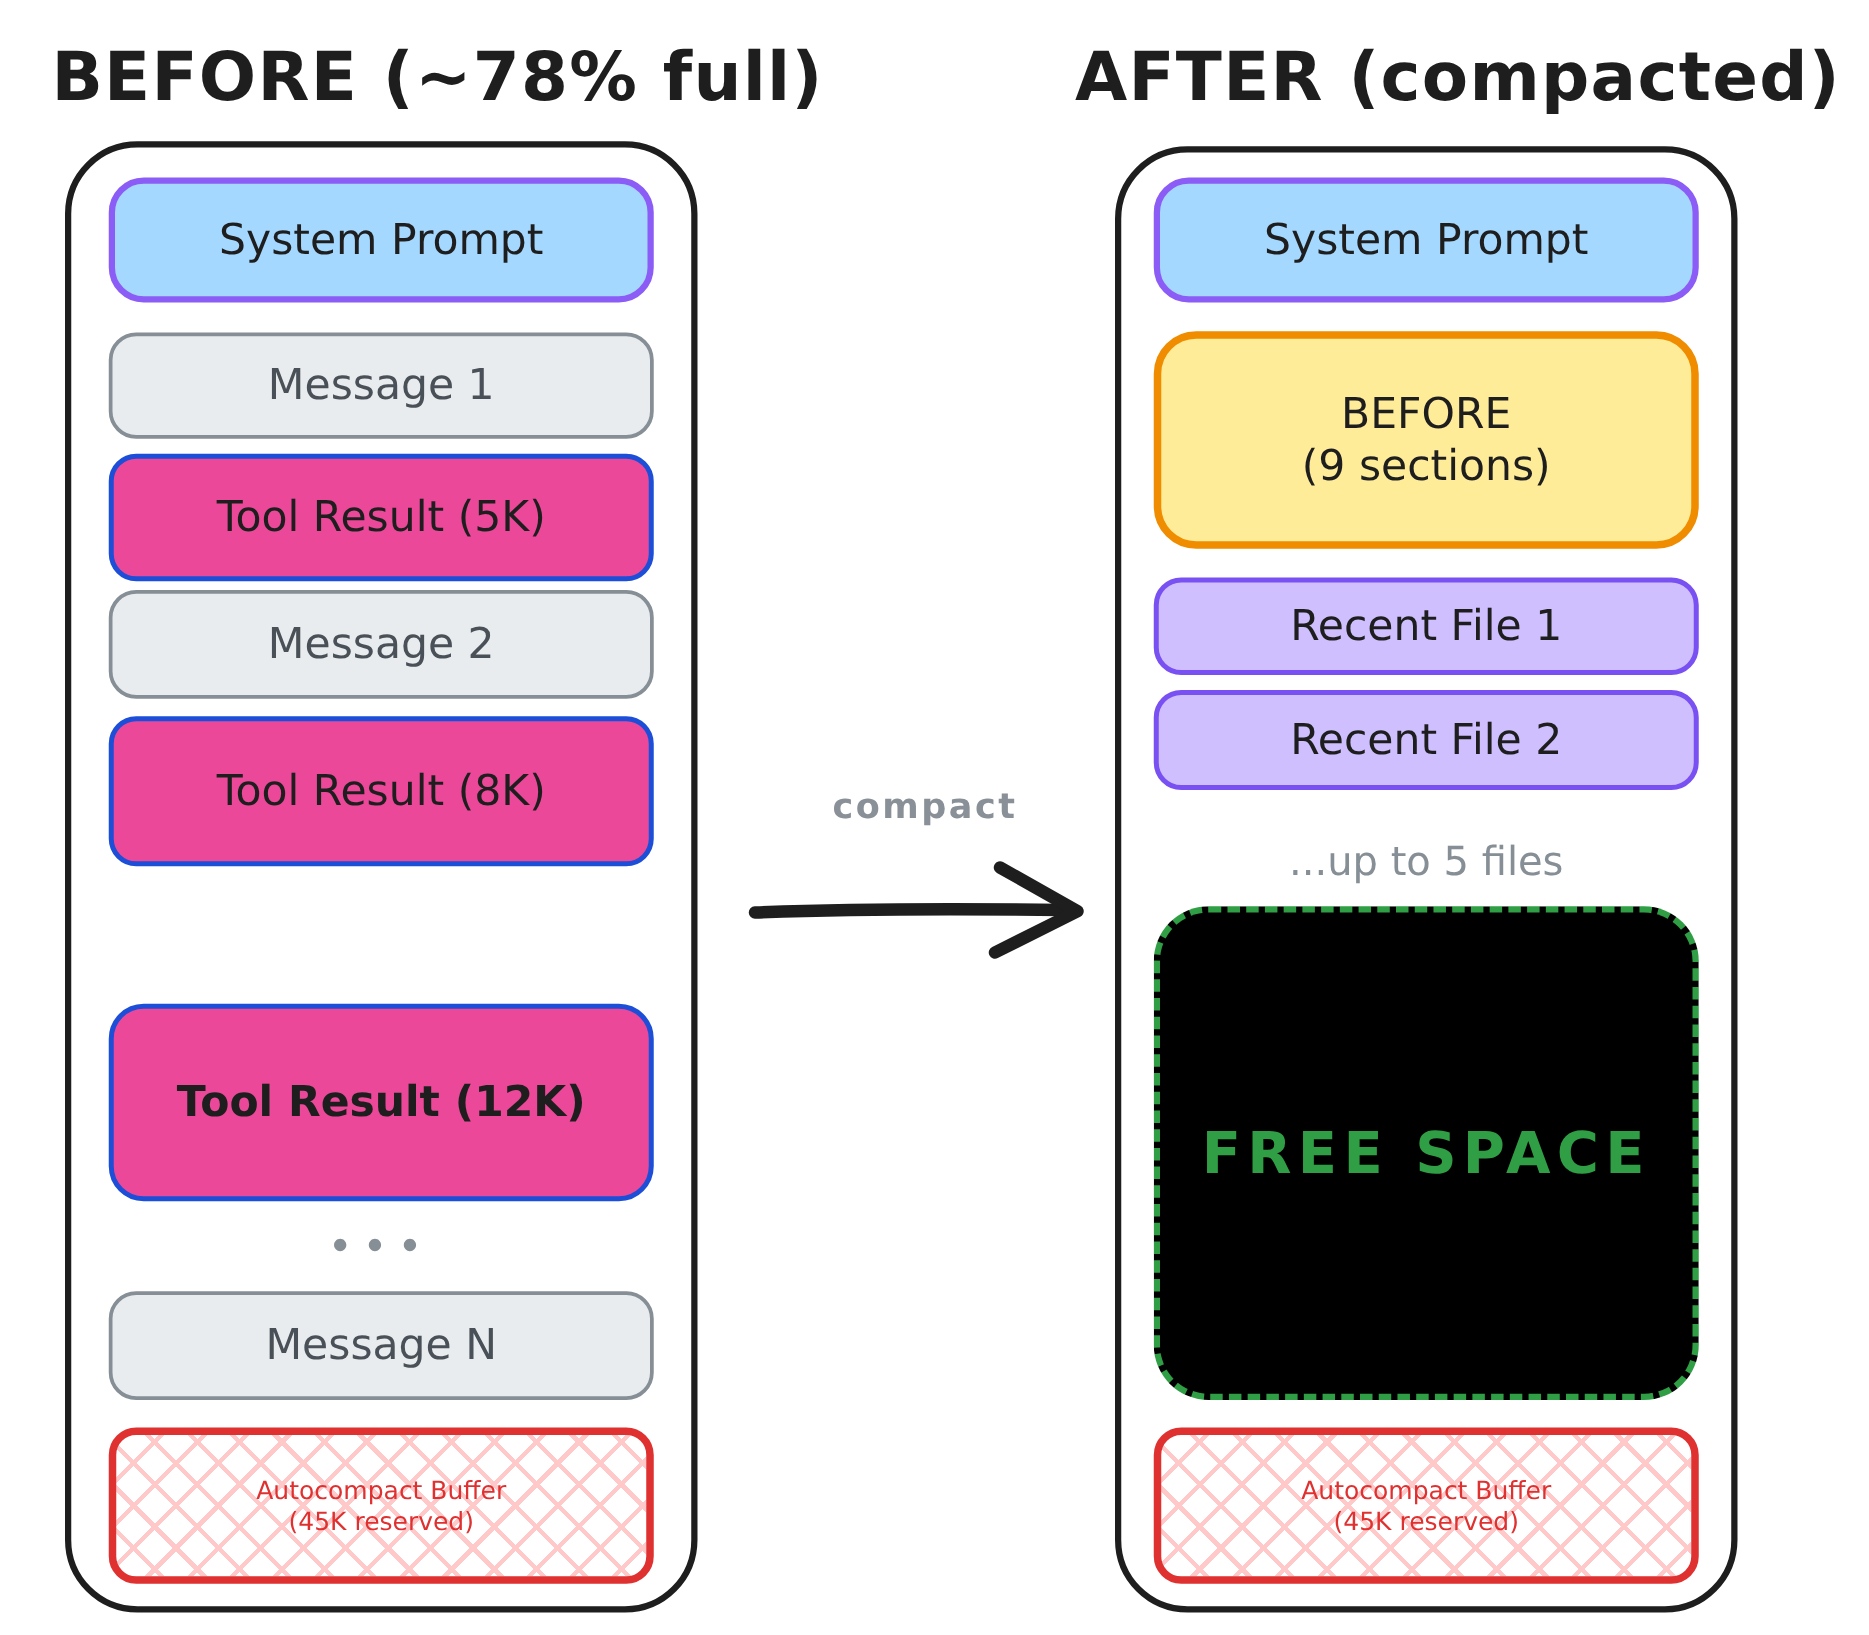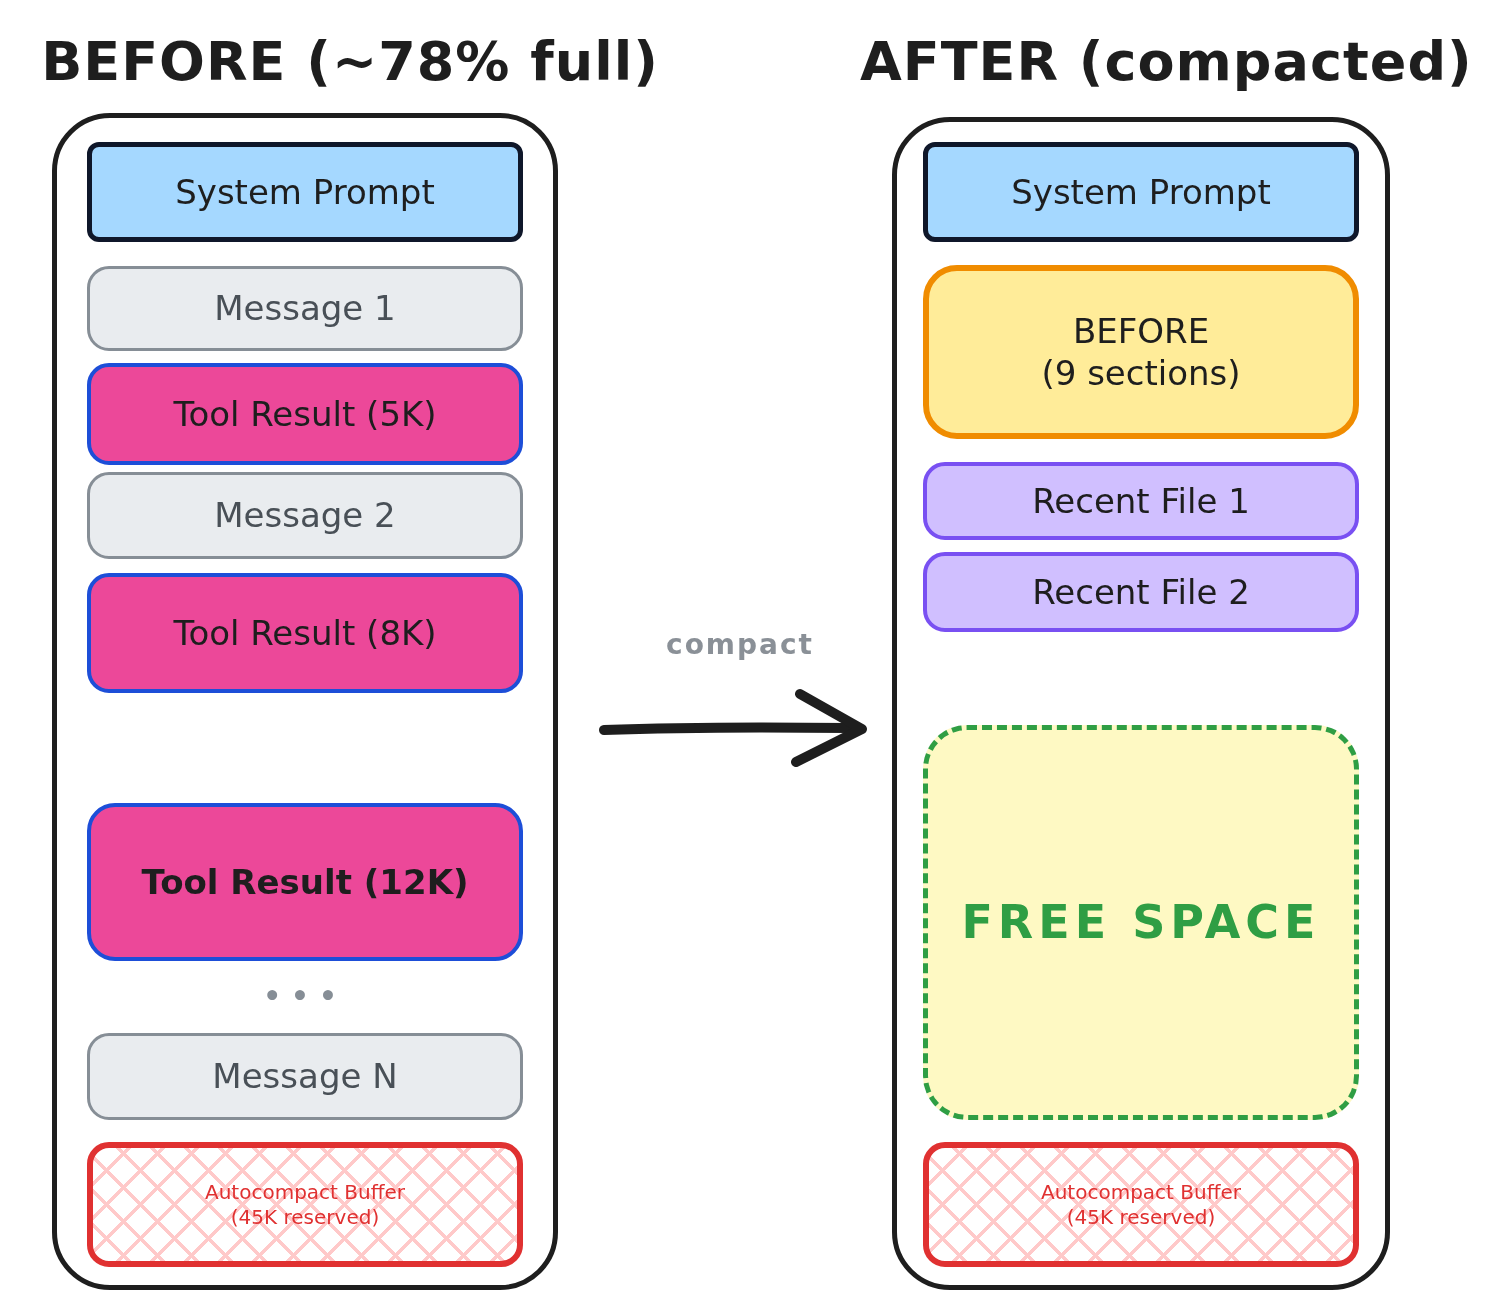--- a/index.html
+++ b/index.html
@@ -21,34 +21,34 @@
   }
   #before-container{left:52px;top:113px;width:506px;height:1177px;}
   #after-container{left:892px;top:117px;width:498px;height:1173px;}
 
   .box{
     position:absolute;left:50%;transform:translateX(-50%);
     width:436px;box-sizing:border-box;border-radius:22px;
     display:flex;flex-direction:column;align-items:center;justify-content:center;
     font-size:34px;text-align:center;line-height:1.25;
   }
-  .box.blue  {background:#a5d8ff;border:5px solid #0f172a;border-radius:12px;}
+  .box.blue  {background:#a5d8ff;border:5px solid #8b5cf6;border-radius:28px;}
   .box.gray  {background:#e9ecef;border:3px solid #868e96;color:#495057;}
   .box.green {background:#ec4899;border:4px solid #1d4ed8;}
   .box.yellow{background:#ffec99;border:6px solid #f08c00;border-radius:34px;}
   .box.purple{background:#d0bfff;border:4px solid #7950f2;}
   .box.redhatch{
     border:6px solid #e03131;color:#e03131;font-size:20px;font-weight:normal;
     background:
       repeating-linear-gradient(45deg,  #ffc9c9 0 3.5px, transparent 3.5px 24px),
       repeating-linear-gradient(135deg, #ffc9c9 0 3.5px, transparent 3.5px 24px),
       #ffffff;
   }
   .box.free{
-    background:#fef9c3;border:5px dashed #2f9e44;border-radius:44px;
+    background:#000000;border:5px dashed #2f9e44;border-radius:44px;
     color:#2f9e44;font-weight:bold;font-size:46px;letter-spacing:5px;text-align:right;
   }
   .divider-text{
     position:absolute;left:50%;transform:translateX(-50%);
     color:#868e96;text-align:center;white-space:nowrap;
   }
   #before-ellipsis{top:862px;font-size:28px;font-weight:bold;letter-spacing:10px;}
   #after-note{top:548px;font-size:32px;}
 
   #arrow-group{position:absolute;left:592px;top:628px;width:296px;height:140px;}
@@ -109,20 +109,21 @@
   <div class="box yellow" style="top:143px;height:174px;">
     <span>BEFORE</span>
     <span>(9 sections)</span>
   </div>
   <div class="box purple" style="top:340px;height:78px;">
     <span>Recent File 1</span>
   </div>
   <div class="box purple" style="top:430px;height:80px;">
     <span>Recent File 2</span>
   </div>
+  <div class="divider-text" id="after-note">...up to 5 files</div>
   <div class="box free" style="top:603px;height:395px;">
     <span>FREE SPACE</span>
   </div>
   <div class="box redhatch" style="top:1020px;height:125px;">
     <span>Autocompact Buffer</span>
     <span>(45K reserved)</span>
   </div>
 </div>
 
 </body></html>

